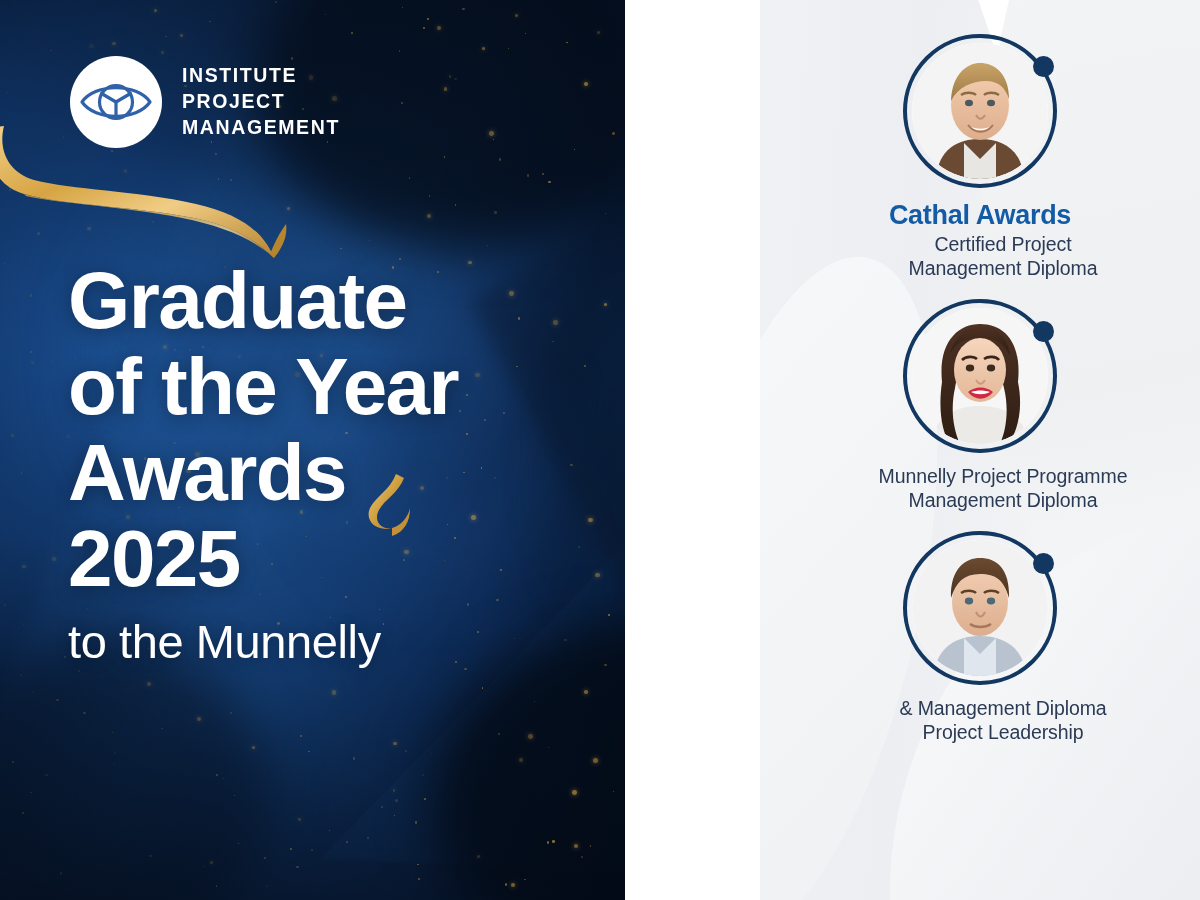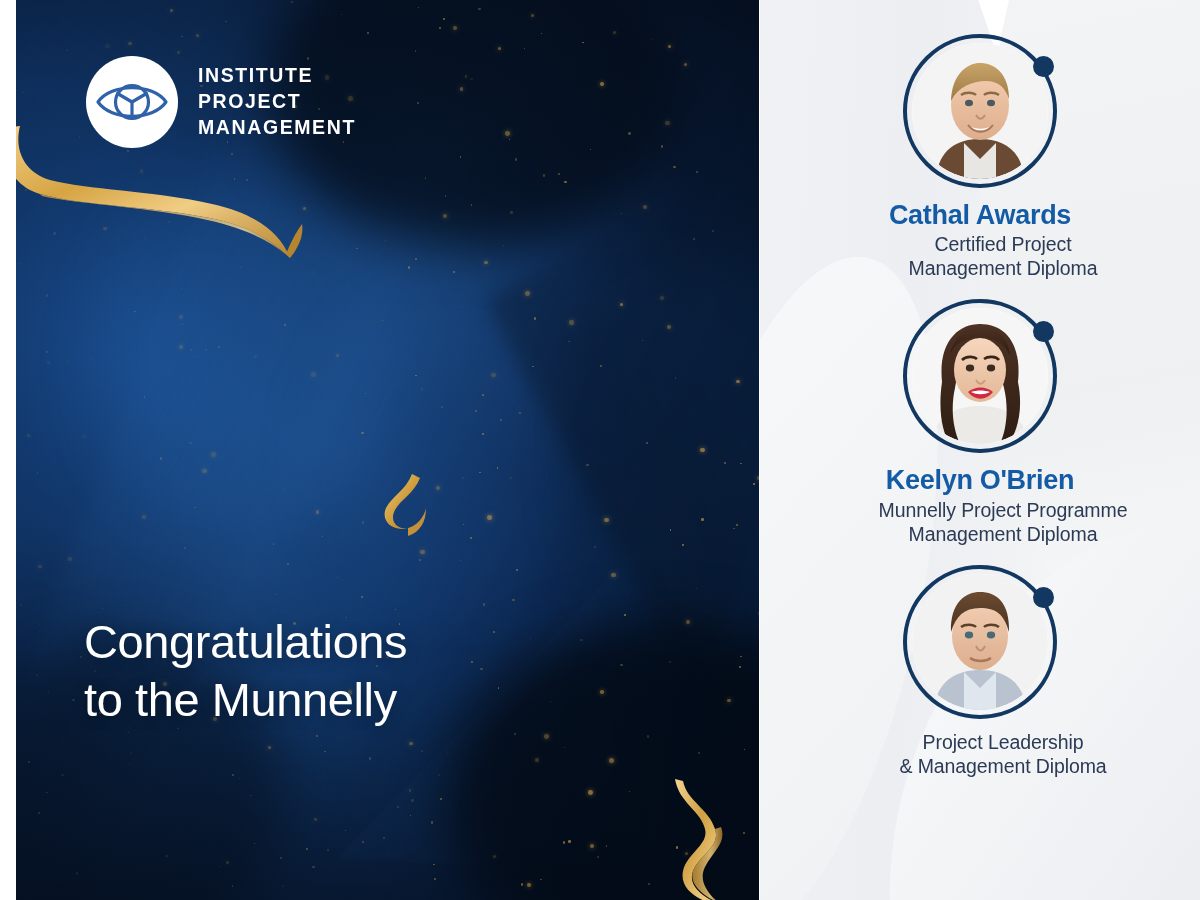--- a/index.html
+++ b/index.html
@@ -8,21 +8,21 @@
   body {
     width:1200px; height:900px; overflow:hidden;
     font-family:"Liberation Sans","DejaVu Sans",sans-serif;
     -webkit-font-smoothing:antialiased;
   }
 
   .poster { position:relative; width:1200px; height:900px; overflow:hidden; background:#fff; }
 
   
   .left-panel {
-    position:absolute; left:16px; top:0; width:743px; height:900px;
+    position:absolute; left:0; top:0; width:625px; height:900px;
     overflow:hidden;
     background:#0b1f3d;
     padding-left:30px;
   }
   
   .bg-l1 {
     position:absolute; inset:0;
     background:
       radial-gradient(ellipse 420px 520px at 18% 38%, #1b4f93 0%, #123a70 42%, rgba(8,24,48,0) 76%),
       radial-gradient(ellipse 360px 420px at 52% 22%, #1d5396 0%, #12386c 45%, rgba(8,24,48,0) 78%),
@@ -560,23 +560,28 @@
           <path d="M37 25 L 37 41.4" stroke="#2f62a8" stroke-width="3.2" stroke-linecap="round"></path>
         </svg>
       </div>
       <div class="logo-words">
         <span>INSTITUTE</span><br>
         <span>PROJECT</span><br>
         <span>MANAGEMENT</span>
       </div>
     </div>
 
+    <div class="headline">
+      <span class="ln">Graduate</span>
+      <span class="ln">of the Year</span>
+      <span class="ln">Awards</span>
+      <span class="ln">2025</span>
+    </div>
 
     <div class="subhead">
-      <span class="ln">Congratulations</span>
       <span class="ln">to the Munnelly</span>
     </div>
   </div>
 
   <div class="right-panel">
     <div class="swoosh sw1"></div>
     <div class="swoosh sw4"></div>
     <div class="swoosh sw2"></div>
     <div class="swoosh sw3"></div>
 
@@ -659,21 +664,20 @@
                 <path d="M72 51 C 76 48, 84 48, 87 52" stroke="#3a251a" stroke-width="2.6" fill="none"></path>
                 <path d="M64 72 C 67 77, 70 77, 73 72" stroke="#cb9a7c" stroke-width="1.8" fill="none"></path>
                 <path d="M56 84 C 63 78, 74 78, 81 84 C 74 93, 63 93, 56 84 Z" fill="#d02a42"></path>
                 <path d="M59 84 C 65 82, 72 82, 78 84 C 72 87, 65 87, 59 84 Z" fill="#ffffff"></path>
               </g>
             </svg>
           </div>
           <div class="avatar-ring"></div>
           <div class="avatar-dot"></div>
         </div>
-        <div class="w-name">Keelyn O'Brien</div>
         <div class="w-role">
           <span class="ln">Munnelly Project Programme</span>
           <span class="ln">Management Diploma</span>
         </div>
       </div>
 
       <div class="winner">
         <div class="avatar-wrap">
           <div class="avatar-photo">
             <svg viewBox="0 0 136 136">
@@ -703,21 +707,21 @@
                 <path d="M72 53 C 75 50, 83 50, 87 53" stroke="#5c4027" stroke-width="2.4" fill="none"></path>
                 <path d="M64 72 C 67 78, 70 78, 73 72" stroke="#c08f6f" stroke-width="2" fill="none"></path>
                 <path d="M58 84 C 64 88, 73 88, 79 84" stroke="#a9765a" stroke-width="2.4" fill="none"></path>
               </g>
             </svg>
           </div>
           <div class="avatar-ring"></div>
           <div class="avatar-dot"></div>
         </div>
         <div class="w-role">
+          <span class="ln">&amp; Management Diploma</span>
           <span class="ln">Project Leadership</span>
-          <span class="ln">&amp; Management Diploma</span>
         </div>
       </div>
 
     </div>
   </div>
 
 </div>
 
 </body></html>

